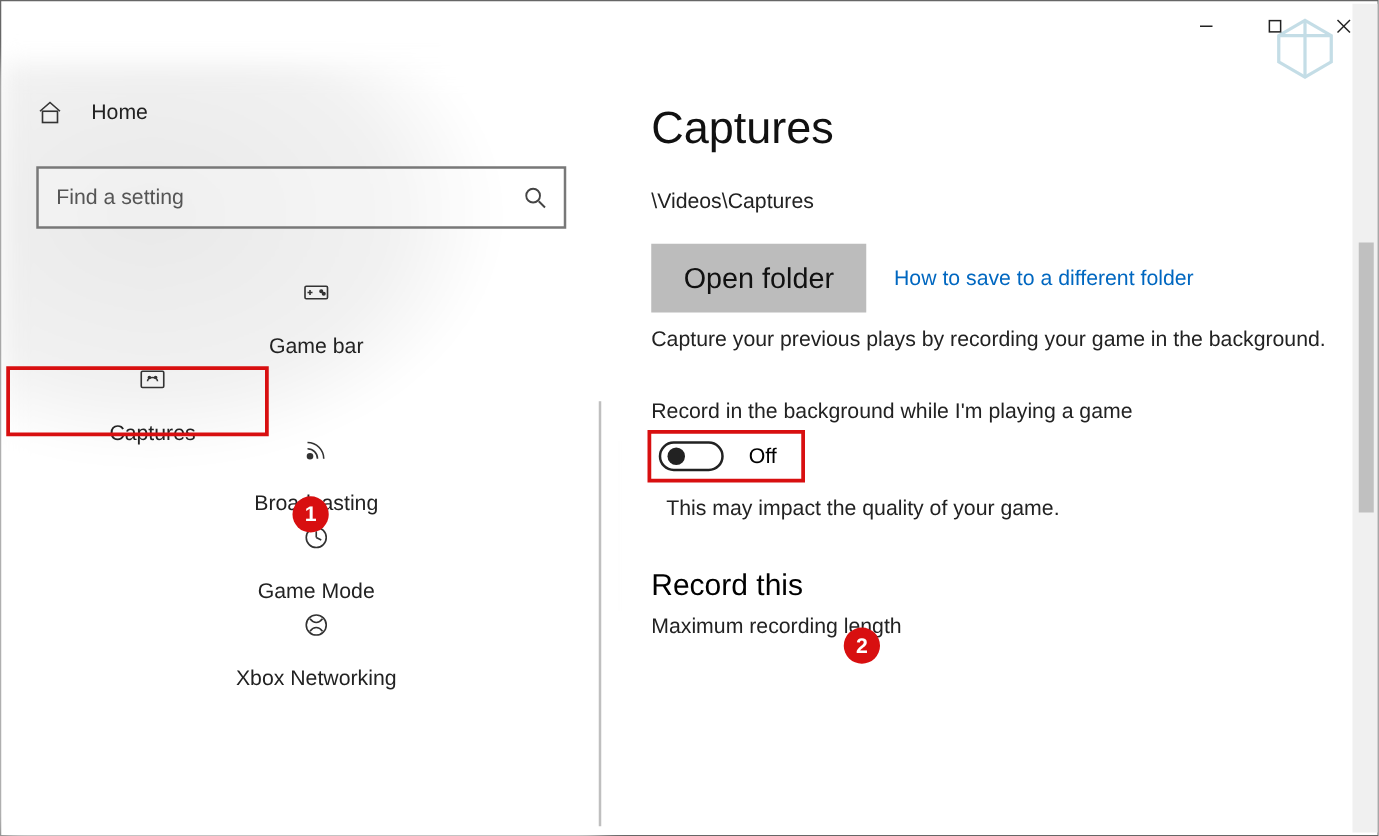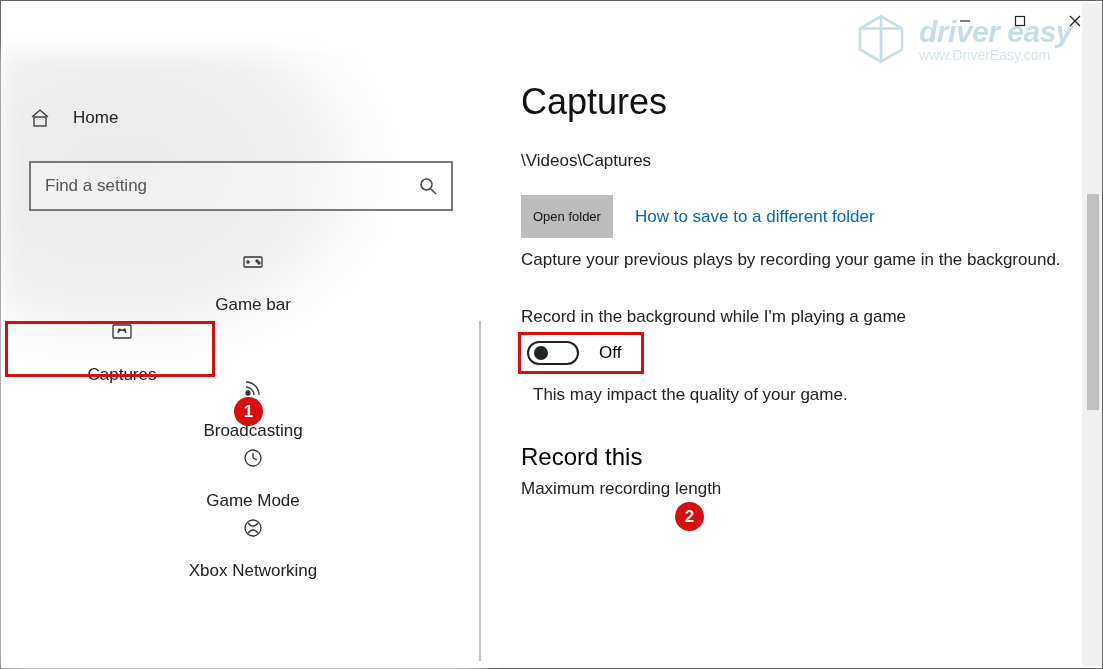--- a/index.html
+++ b/index.html
@@ -12,41 +12,41 @@
       radial-gradient(300px 200px at 260px 370px, #ededed 0%, #f4f4f4 60%, #fff 85%);
     filter: blur(10px);
     z-index: 0;
   }
   .titlebar { position: absolute; right: 0; top: 0; height: 40px; display: flex; z-index: 5; }
   .tbtn { width: 55px; height: 40px; display: flex; align-items: center; justify-content: center; color: #222; }
   .tbtn svg { width: 12px; height: 12px; stroke: #222; stroke-width: 1.2; fill: none; }
   .back-row { position: absolute; left: 18px; top: 10px; display: flex; align-items: center; gap: 40px; z-index: 3; }
   .back-btn svg { width: 26px; height: 26px; stroke: #222; stroke-width: 1.3; fill: none; }
   .settings-lbl { font-size: 15px; color: #222; }
-  .sidebar { position: absolute; left: 0; top: 92px; width: 480px; z-index: 3; }
+  .sidebar { position: absolute; left: 0; top: 64px; width: 480px; z-index: 3; }
   .home-row { display: flex; align-items: center; height: 50px; padding-left: 28px; gap: 22px; }
   .home-row .txt { font-size: 17px; color: #222; }
   .icon { width: 22px; height: 22px; display: inline-flex; align-items: center; justify-content: center; }
   .icon svg { width: 22px; height: 22px; stroke: #333; stroke-width: 1.3; fill: none; }
   .search-wrap { margin: 18px 28px 0 28px; }
   .search { display: flex; align-items: center; border: 2px solid #787878; height: 50px; padding: 12px 14px; background: rgba(255,255,255,0.3); }
   .search input { flex: 1; border: none; outline: none; background: transparent; font-size: 17px; color: #333; }
   .search input::placeholder { color: #555; }
   .search svg { width: 18px; height: 18px; stroke: #444; stroke-width: 1.5; fill: none; }
   .category { font-size: 17px; font-weight: 600; color: #222; margin-left: 30px; margin-top: 38px; }
   .nav-list { margin-top: 40px; }
   .nav-item { display: flex; align-items: center; height: 70px; padding-left: 24px; gap: 22px; position: relative; flex-direction: column; }
   .nav-item .txt { font-size: 17px; color: #222; }
   .nav-item.selected { outline: 3px solid #d80f10; outline-offset: -3px; width: 210px; height: 56px; margin-left: 4px; }
   .divider { position: absolute; left: 478px; top: 320px; width: 2px; height: 340px; background: #bfbfbf; z-index: 3; }
   .content { position: absolute; left: 520px; top: 80px; width: 560px; z-index: 3; }
   .h1 { font-size: 36px; font-weight: 400; color: #111; }
   .path { font-size: 17px; color: #222; margin-top: 28px; }
   .row1 { display: flex; align-items: center; gap: 22px; margin-top: 24px; }
-  .open-btn { background: #bcbcbc; color: #111; font-size: 13px; border: none; padding: 14px 12px; }
+  .open-btn { background: #bcbcbc; color: #111; font-size: 23px; border: none; padding: 14px 26px; }
   .link { color: #0067c0; font-size: 17px; }
   .h2 { font-size: 26px; font-weight: 400; color: #111; margin-top: 68px; }
   .desc { font-size: 17px; color: #222; margin-top: 10px; line-height: 1.45; }
   .lbl { font-size: 17px; color: #222; margin-top: 34px; }
   .toggle-wrap { display: inline-flex; align-items: center; gap: 20px; margin-top: 8px; outline: 3px solid #d80f10; padding: 6px 20px 6px 6px; justify-content: space-between; }
   .toggle { width: 52px; height: 24px; border: 2px solid #222; border-radius: 24px; position: relative; }
   .toggle::after { content: ""; position: absolute; left: 5px; top: 3px; width: 14px; height: 14px; background: #222; border-radius: 50%; }
   .toggle-txt { font-size: 17px; }
   .note { font-size: 17px; color: #222; margin-top: 14px; margin-left: 12px; }
   .h3 { font-size: 24px; font-weight: 400; margin-top: 38px; }
@@ -67,24 +67,20 @@
 <div class="window">
 
   <div class="bg-blur"></div>
 
   <div class="watermark">
     <svg viewBox="0 0 64 64">
       <polygon points="32,6 56,20 56,44 32,58 8,44 8,20" fill="none" stroke="#5aa0ba" stroke-width="3"></polygon>
       <line x1="32" y1="6" x2="32" y2="58" stroke="#5aa0ba" stroke-width="3"></line>
       <line x1="8" y1="20" x2="56" y2="20" stroke="#5aa0ba" stroke-width="3"></line>
     </svg>
-    <div>
-      <div class="wt1">driver easy</div>
-      <div class="wt2">www.DriverEasy.com</div>
-    </div>
   </div>
 
   <div class="titlebar">
     <div class="tbtn">
         <svg viewBox="0 0 12 12">
           <line x1="1" y1="6" x2="11" y2="6"></line>
         </svg>
       </div>
     <div class="tbtn">
         <svg viewBox="0 0 12 12">

